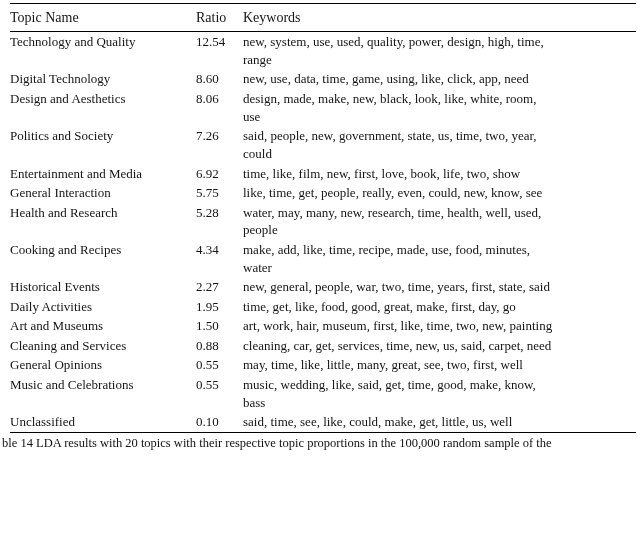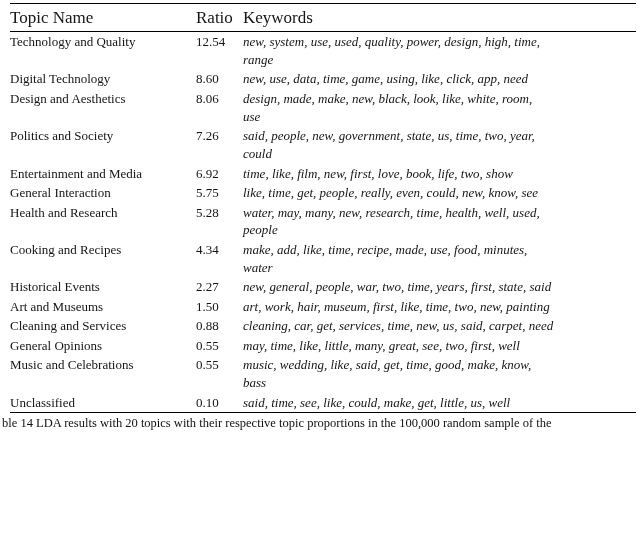--- a/index.html
+++ b/index.html
@@ -24,32 +24,32 @@
     margin: 3px 4px 0 10px;
     border-top: 1.5px solid #000;
     border-bottom: 1.5px solid #000;
   }
   col.c-topic    { width: 186px; }
   col.c-ratio    { width: 47px;  }
   col.c-keywords { width: 393px; }
   th {
     font-weight: normal;
     text-align: left;
-    font-size: 17px;
+    font-size: 14px;
     line-height: 16px;
     padding: 5.5px 4px 5.5px 0;
     border-bottom: 1.1px solid #000;
   }
   td {
     vertical-align: top;
     font-size: 13px;
     line-height: 17.9px;
     padding: 0.8px 4px 0.8px 0;
   }
-  td.keywords { white-space: pre-line; font-style: italic; }
+  td.keywords { white-space: pre-line; }
   .caption {
     margin: 3px 0 0 2px;
     font-size: 12.5px;
     line-height: 15px;
     color: #111111;
   }
 </style>
 </head>
 <body>
 
@@ -112,20 +112,25 @@
           <td>4.34</td>
           <td class="keywords">make, add, like, time, recipe, made, use, food, minutes,
 water</td>
         </tr>
         <tr>
           <td>Historical Events</td>
           <td>2.27</td>
           <td class="keywords">new, general, people, war, two, time, years, first, state, said</td>
         </tr>
         <tr>
+          <td>Daily Activities</td>
+          <td>1.95</td>
+          <td class="keywords">time, get, like, food, good, great, make, first, day, go</td>
+        </tr>
+        <tr>
           <td>Art and Museums</td>
           <td>1.50</td>
           <td class="keywords">art, work, hair, museum, first, like, time, two, new, painting</td>
         </tr>
         <tr>
           <td>Cleaning and Services</td>
           <td>0.88</td>
           <td class="keywords">cleaning, car, get, services, time, new, us, said, carpet, need</td>
         </tr>
         <tr>

